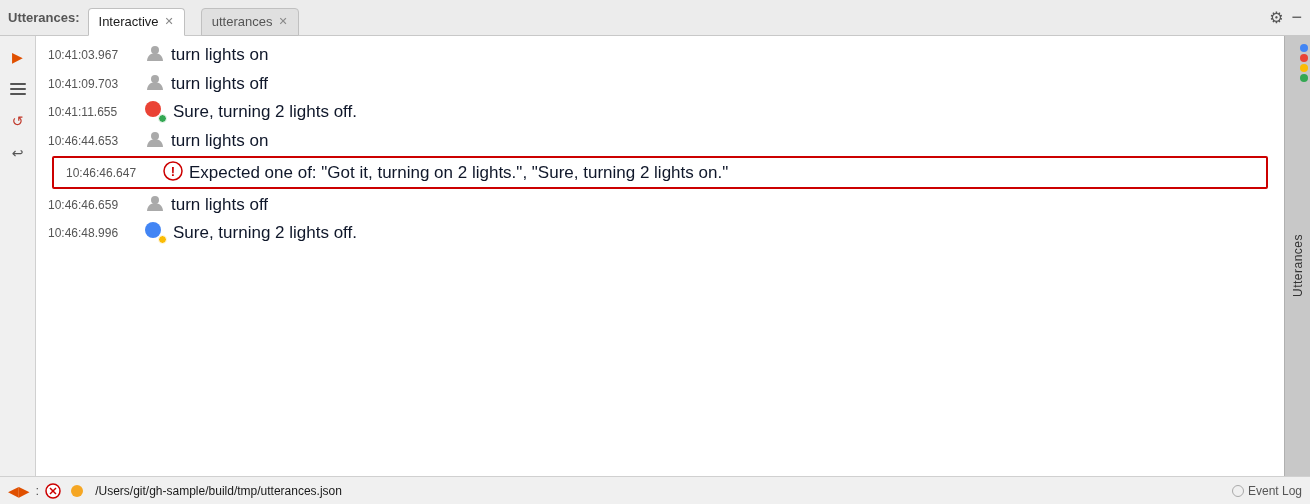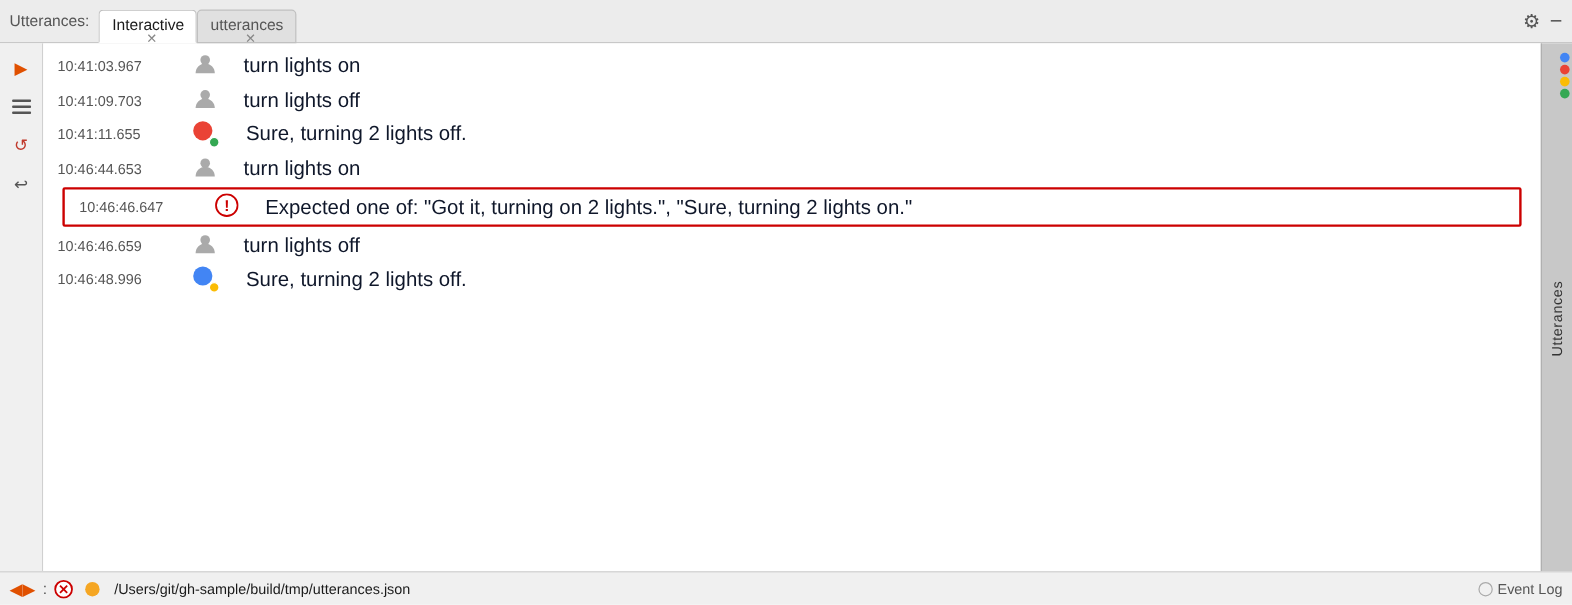--- a/index.html
+++ b/index.html
@@ -22,37 +22,36 @@
       background: #ececec;
       border-bottom: 1px solid #c8c8c8;
       height: 36px;
       padding: 0 8px;
       flex-shrink: 0;
     }
     .tab-bar-label {
       font-size: 13px;
       color: #555;
       margin-right: 8px;
-      font-weight: 400;
+      font-weight: 700;
     }
     .tab {
       display: flex;
       align-items: center;
       background: #fff;
       border: 1px solid #c0c0c0;
       border-radius: 4px 4px 0 0;
       padding: 4px 10px;
-      margin-right: 0;
+      margin-right: 16px;
       cursor: pointer;
       font-size: 13px;
       color: #1a1a1a;
       height: 28px;
       position: relative;
       top: 4px;
-      flex-direction: column;
     }
     .tab.active {
       background: #fff;
       border-bottom: 1px solid #fff;
       z-index: 1;
     }
     .tab.inactive {
       background: #e0e0e0;
       color: #555;
     }
@@ -121,21 +120,20 @@
       overflow-y: auto;
       background: #fff;
       padding: 4px 0;
     }
 
     .log-row {
       display: flex;
       align-items: center;
       padding: 3px 10px 3px 12px;
       min-height: 26px;
-      gap: 16px;
     }
     .log-row.highlighted {
       border: 2px solid #cc0000;
       margin: 1px 16px;
       border-radius: 2px;
       background: #fff;
     }
 
     .log-time {
       font-size: 12px;

